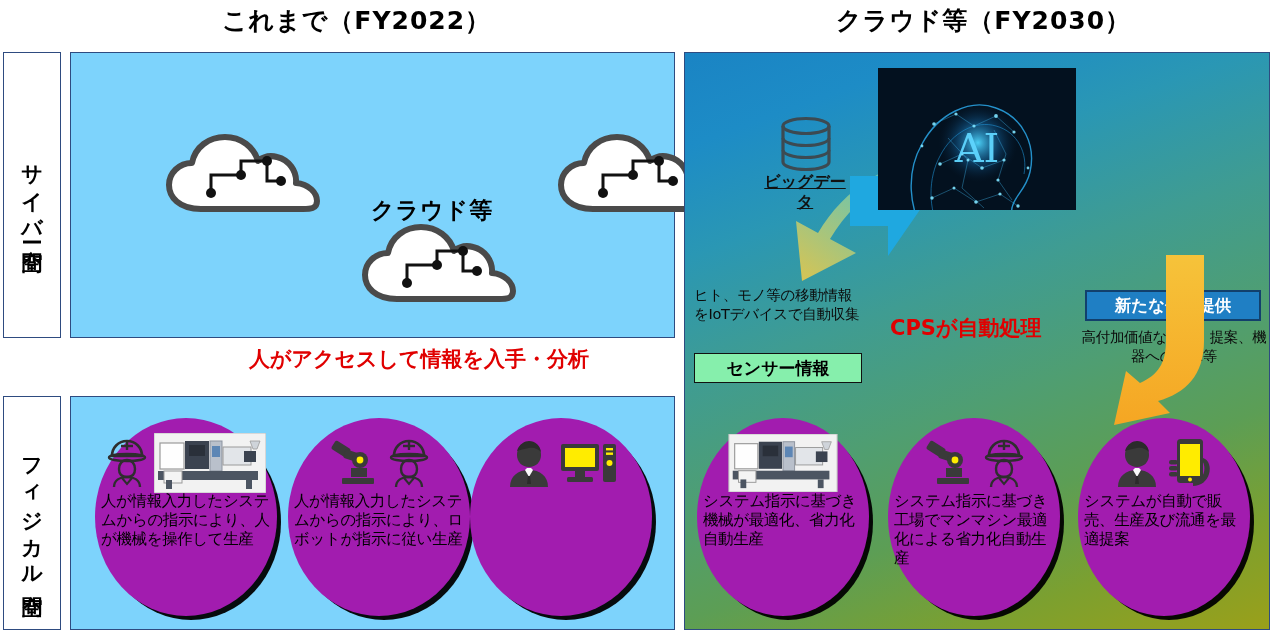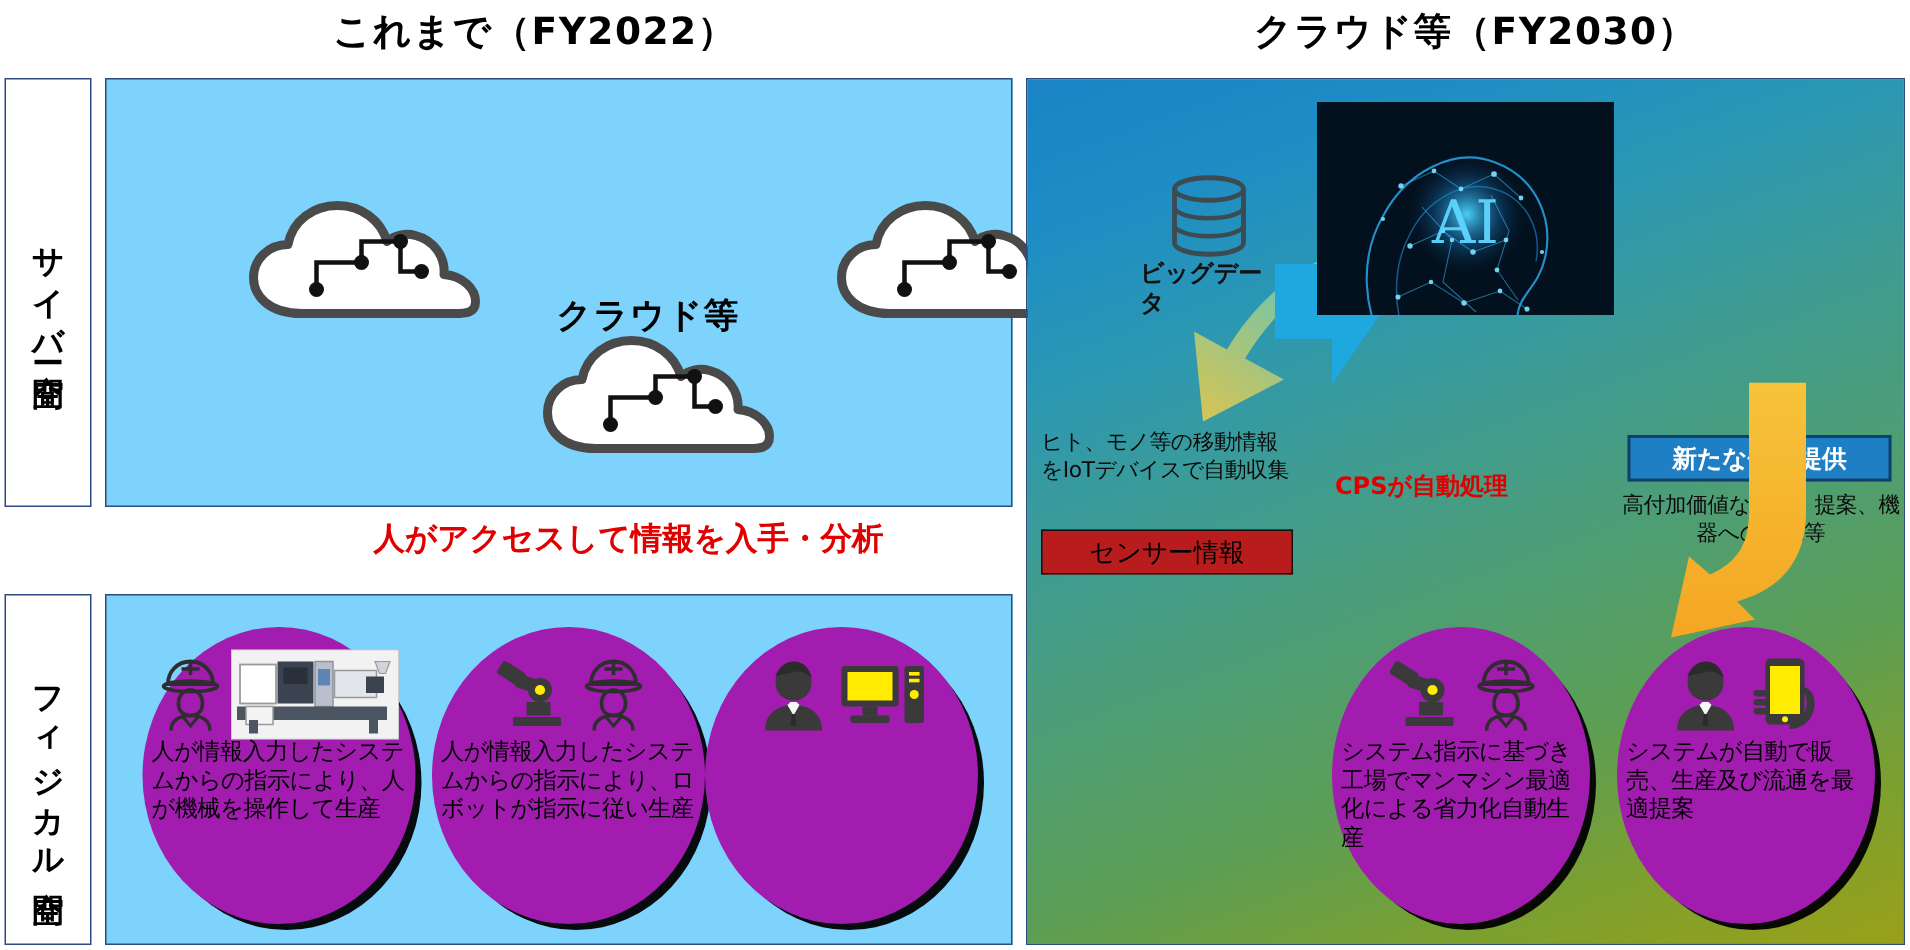--- a/index.html
+++ b/index.html
@@ -131,39 +131,39 @@
     position: absolute;
     left: 878px; top: 68px; width: 198px; height: 142px;
     background: radial-gradient(circle at 52% 42%, #0d4f80 0%, #072b4c 42%, #021020 78%, #01060e 100%);
     overflow: hidden;
   }
 
   
   #bigdata-icon { position: absolute; left: 779px; top: 116px; }
   #bigdata-label {
     position: absolute; left: 760px; top: 172px; width: 90px;
-    text-align: left; font-size: 16px; font-weight: bold;
-    color: #111; line-height: 1.28; letter-spacing: 0px;
+    text-align: center; font-size: 16px; font-weight: bold;
+    color: #111; line-height: 1.28; letter-spacing: 0px; text-decoration: underline;
   }
 
   
   #sensor-caption {
     position: absolute; left: 694px; top: 286px; width: 170px;
     font-size: 14.5px; line-height: 1.3; color: #0b0b0b;
     letter-spacing: -0.3px; text-align: left;
   }
   #sensor-badge {
     position: absolute; left: 694px; top: 353px; width: 168px; height: 30px;
-    background: #b91c1c; border: 1px solid #111;
+    background: #86efac; border: 1px solid #111;
     display: flex; align-items: center; justify-content: center;
-    font-size: 17px; font-weight: normal; color: #000; letter-spacing: 0px;
+    font-size: 17px; font-weight: bold; color: #000; letter-spacing: 0px;
   }
   #cps-caption {
     position: absolute; left: 890px; top: 314px;
-    font-size: 16px; font-weight: bold; color: #e00000;
+    font-size: 21px; font-weight: bold; color: #e00000;
     white-space: nowrap;
   }
   #value-badge {
     position: absolute; left: 1085px; top: 290px; width: 176px; height: 31px;
     background: #1f7fc4; border: 2px solid #12406c;
     display: flex; align-items: center; justify-content: center;
     font-size: 16.5px; font-weight: bold; color: #ffffff;
   }
   #value-caption {
     position: absolute; left: 1081px; top: 328px; width: 186px;
@@ -391,20 +391,40 @@
   <svg id="arrow-orange" class="icon-svg" width="110" height="180" viewBox="0 0 110 180">
     <defs>
       <linearGradient id="gradOrange" x1="0" y1="0" x2="0" y2="1">
         <stop offset="0%" stop-color="#f6c33a"></stop>
         <stop offset="100%" stop-color="#f5a623"></stop>
       </linearGradient>
     </defs>
     <path d="M104 0 L104 86 C104 120 86 138 58 146 L70 158 L14 170 L26 116 L40 128 C58 120 66 108 66 86 L66 0 Z" fill="url(#gradOrange)"></path>
   </svg>
 
+  <div class="ellipse" id="ell-r1">
+    <div class="icons">
+      <svg class="icon-svg" width="130" height="58" viewBox="0 0 112 60">
+        <rect x="0" y="0" width="112" height="60" fill="#f2f2f2" stroke="#bdbdbd" stroke-width="1"></rect>
+        <rect x="6" y="10" width="24" height="26" fill="#fefefe" stroke="#9a9a9a" stroke-width="1.2"></rect>
+        <rect x="31" y="8" width="24" height="28" fill="#3b4350"></rect>
+        <rect x="35" y="12" width="16" height="11" fill="#2a303a"></rect>
+        <rect x="56" y="8" width="12" height="30" fill="#b9c0cb" stroke="#8d949f" stroke-width="1"></rect>
+        <rect x="58" y="13" width="8" height="11" fill="#5d86b5"></rect>
+        <rect x="69" y="14" width="28" height="18" fill="#e2e5e9" stroke="#9a9a9a" stroke-width="1"></rect>
+        <rect x="90" y="18" width="12" height="11" fill="#3b4350"></rect>
+        <path d="M96 8 L106 8 L103 16 L99 16 Z" fill="#cfd4da" stroke="#9a9a9a" stroke-width="0.8"></path>
+        <rect x="4" y="38" width="100" height="9" fill="#4c5562"></rect>
+        <rect x="10" y="38" width="18" height="12" fill="#f4f4f4" stroke="#9a9a9a" stroke-width="1"></rect>
+        <rect x="12" y="47" width="6" height="9" fill="#4c5562"></rect>
+        <rect x="92" y="47" width="6" height="9" fill="#4c5562"></rect>
+      </svg>
+    </div>
+    <div class="etext">システム指示に基づき機械が最適化、省力化自動生産</div>
+  </div>
 
   <div class="ellipse" id="ell-r2">
     <div class="icons">
       <svg class="icon-svg" width="54" height="54" viewBox="0 0 54 54">
         <rect x="4" y="8" width="18" height="10" rx="2" transform="rotate(32 13 13)" fill="#3a3a3a"></rect>
         <rect x="16" y="16" width="20" height="9" rx="2" transform="rotate(18 26 20)" fill="#3a3a3a"></rect>
         <circle cx="32" cy="24" r="8" fill="#3a3a3a"></circle>
         <circle cx="32" cy="24" r="3.4" fill="#ffec00"></circle>
         <rect x="23" y="32" width="16" height="9" fill="#3a3a3a"></rect>
         <rect x="14" y="42" width="32" height="6" rx="1" fill="#3a3a3a"></rect>

